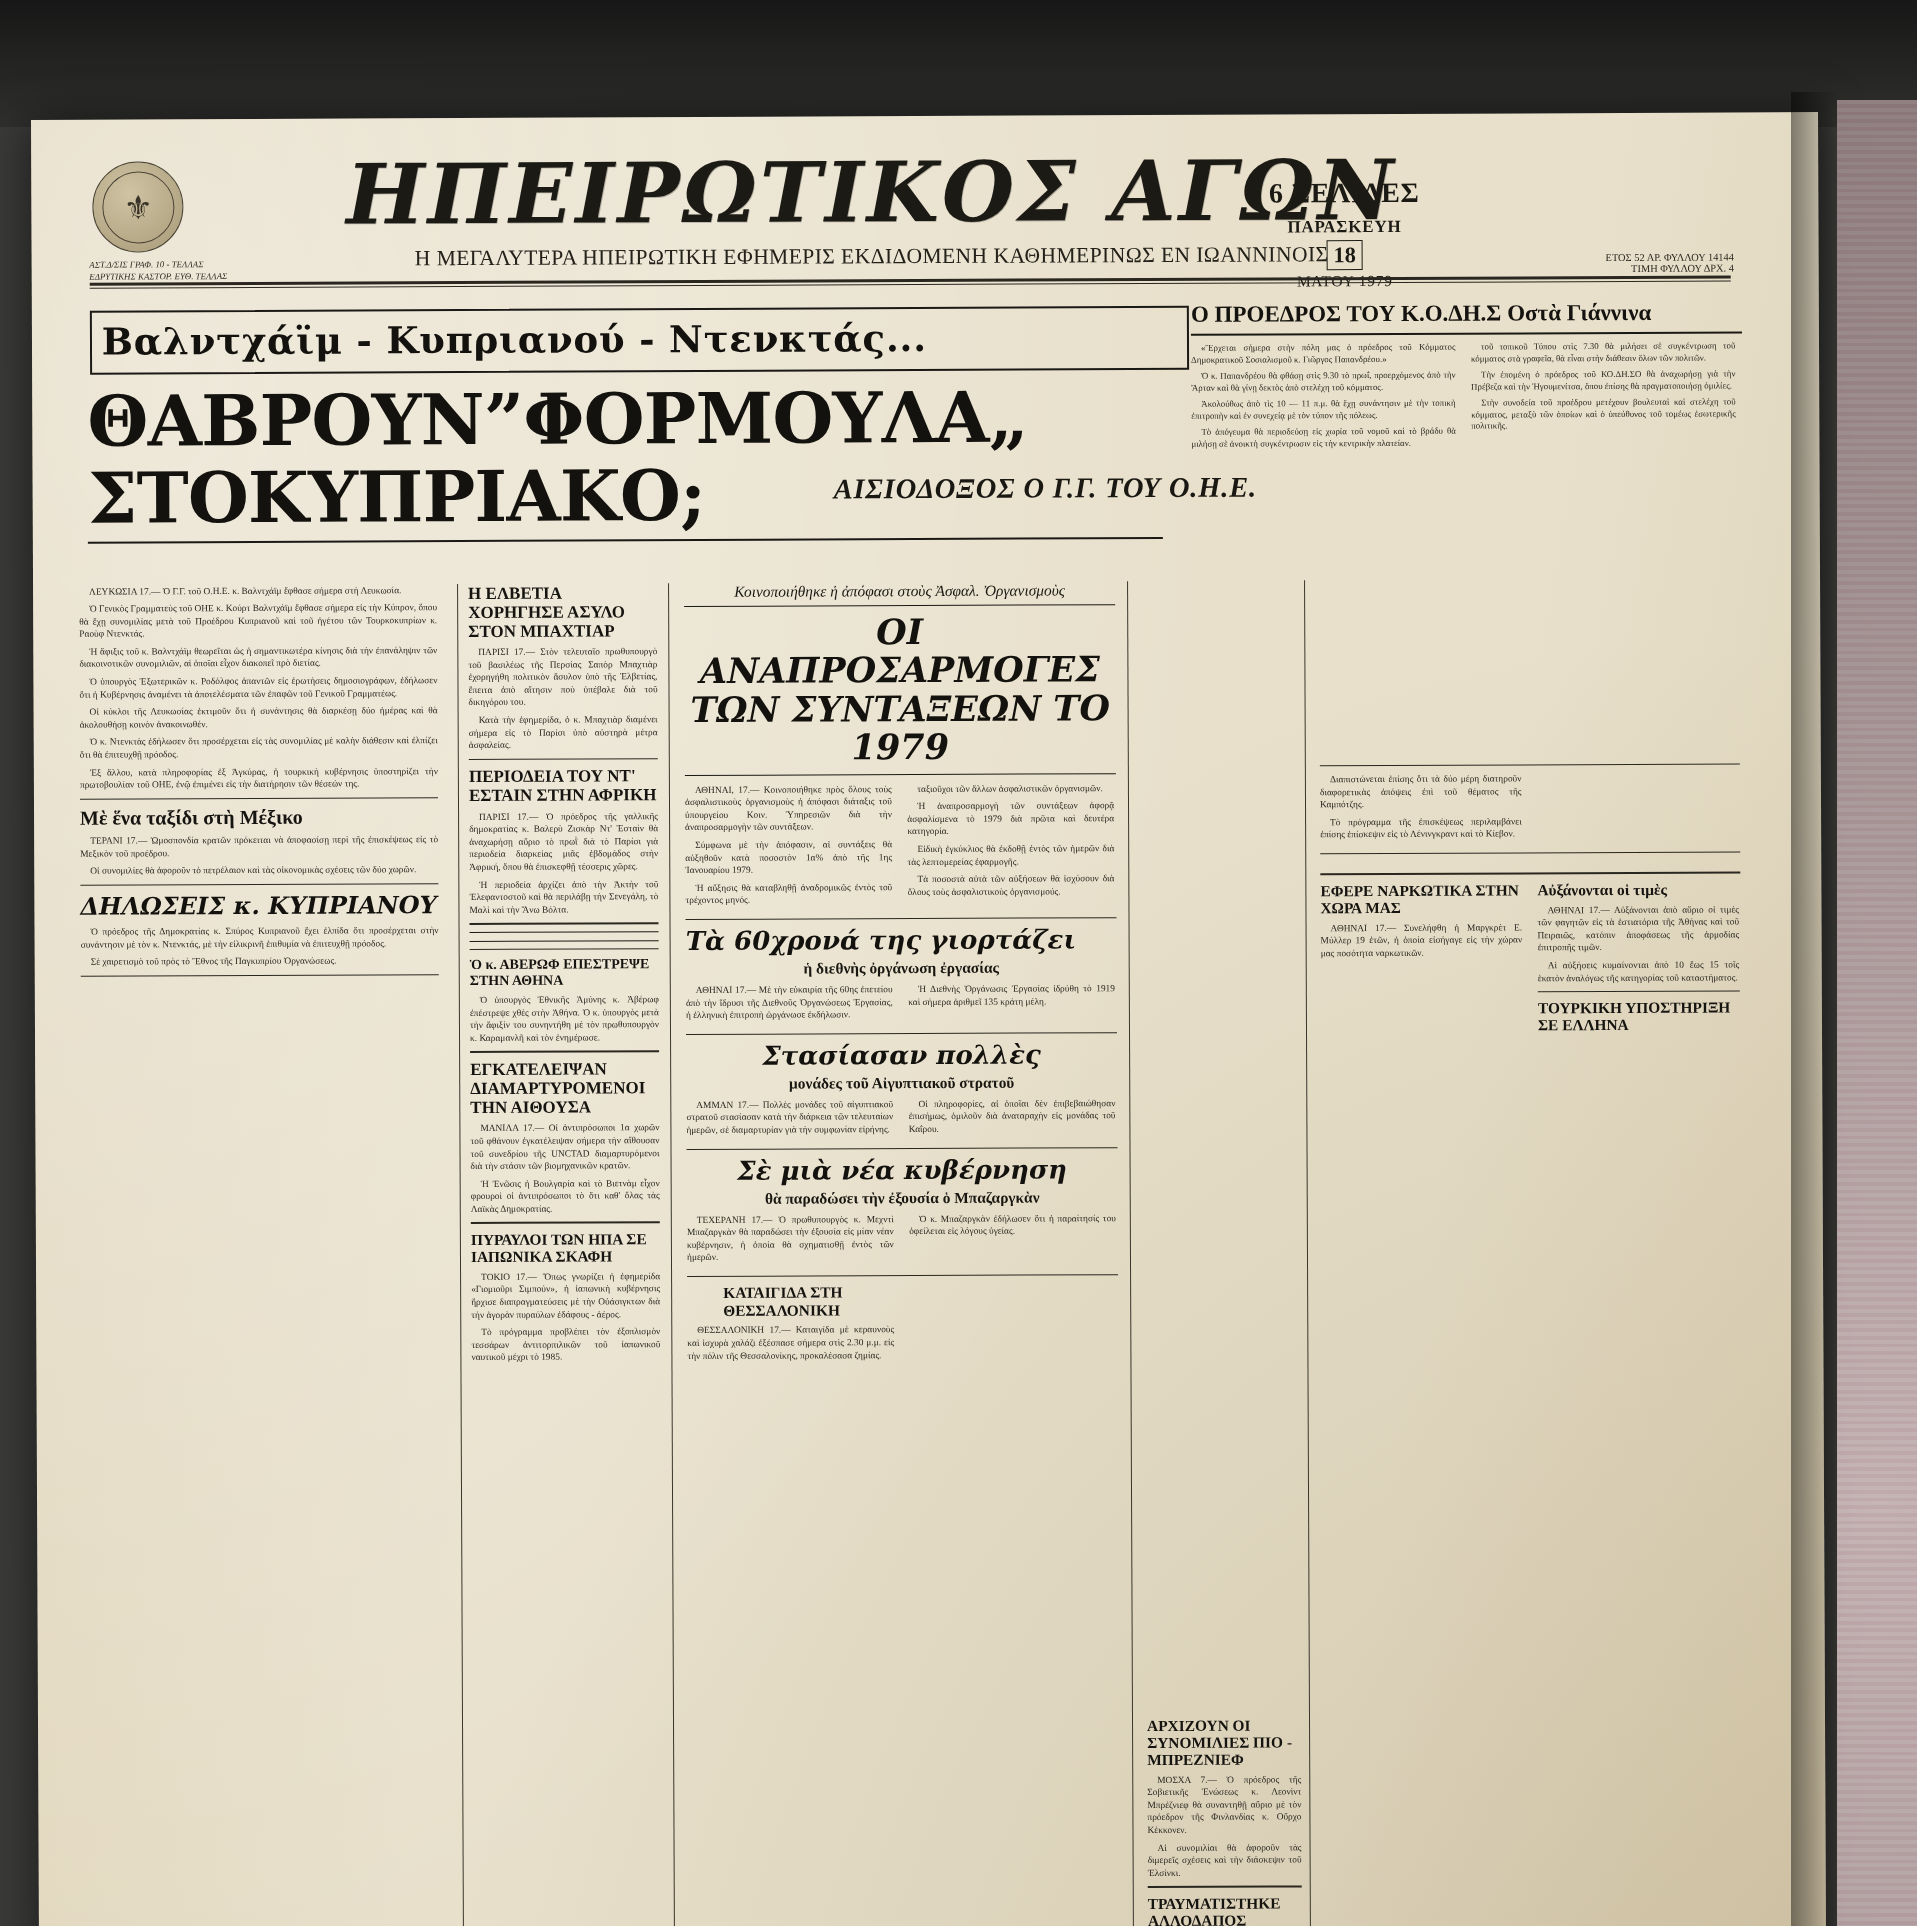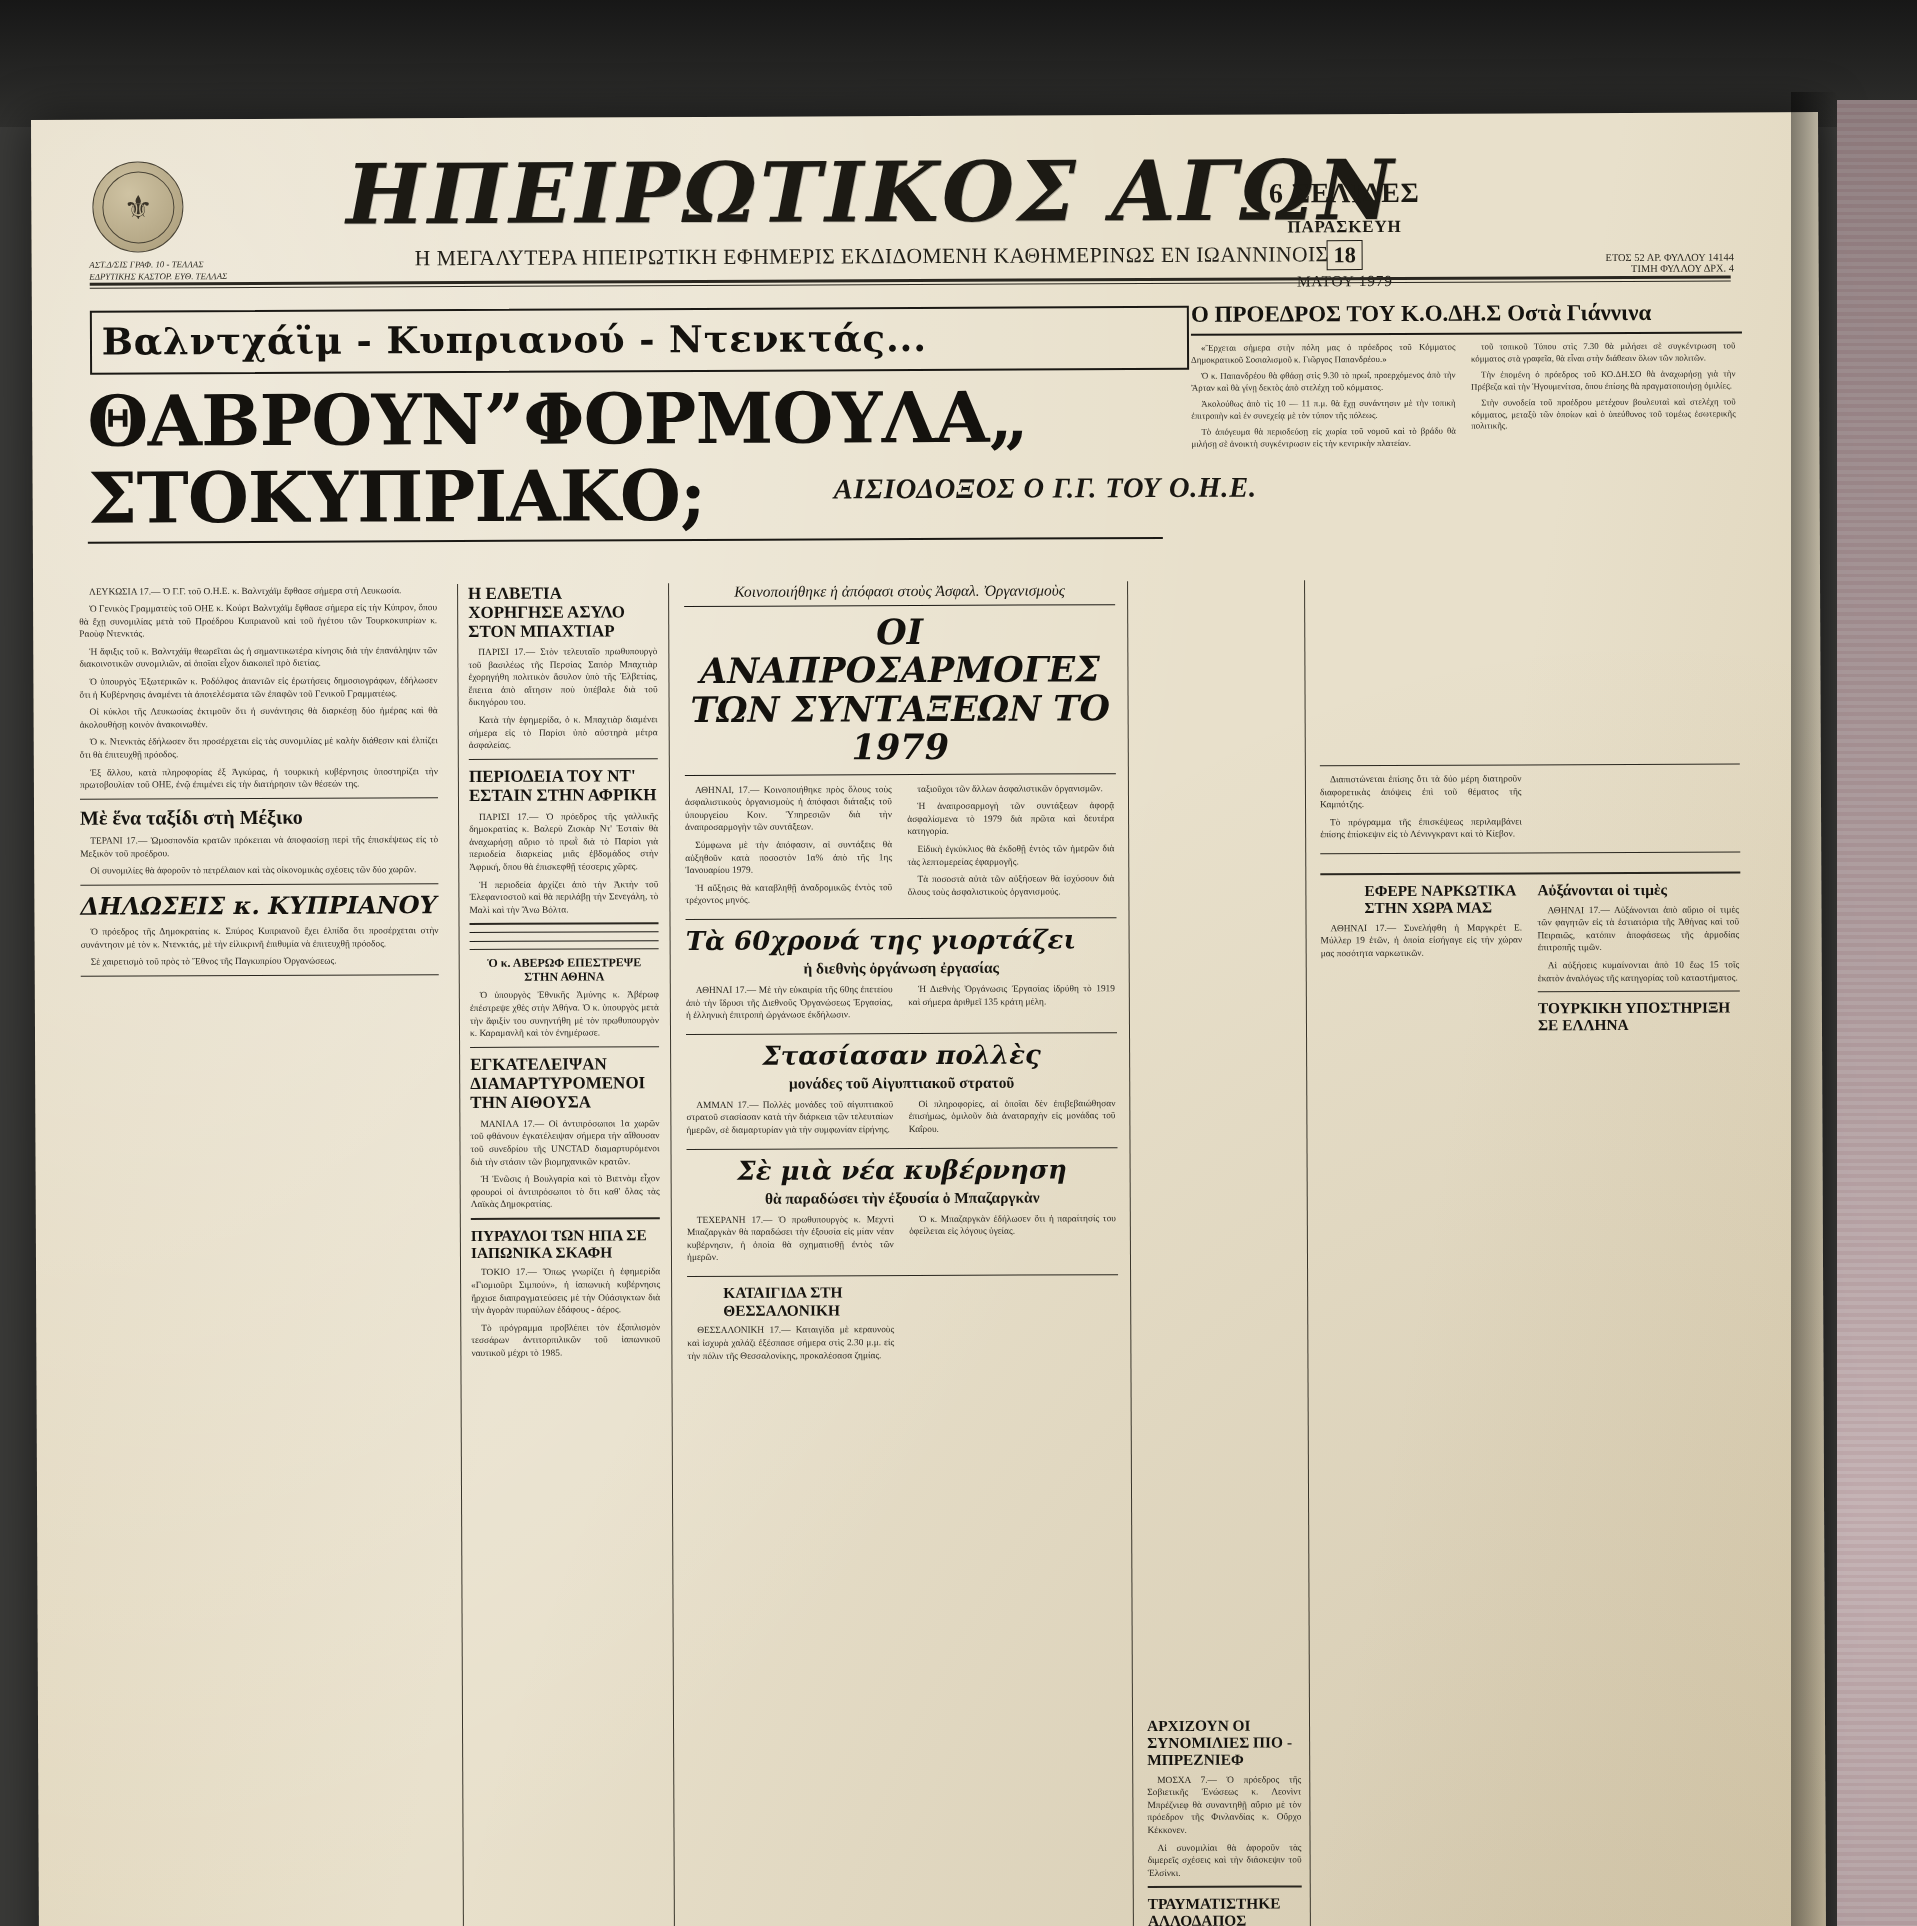--- a/index.html
+++ b/index.html
@@ -224,21 +224,21 @@
           </div>
 
           <div class="hline"></div>
           <div class="bylinebar"></div>
           <div class="col-text">
             <p></p>
             <p></p>
           </div>
 
           <div class="hline"></div>
-          <h3 class="sec" style="font-size:12px;text-align:center;">Ὁ κ. ΑΒΕΡΩΦ ΕΠΕΣΤΡΕΨΕ ΣΤΗΝ ΑΘΗΝΑ</h3>
+          <h3 class="sec" style="font-size:14px;">Ὁ κ. ΑΒΕΡΩΦ ΕΠΕΣΤΡΕΨΕ ΣΤΗΝ ΑΘΗΝΑ</h3>
           <div class="col-text">
             <p>Ὁ ὑπουργὸς Ἐθνικῆς Ἀμύνης κ. Ἀβέρωφ ἐπέστρεψε χθὲς στὴν Ἀθήνα. Ὁ κ. ὑπουργὸς μετὰ τὴν ἄφιξίν του συνηντήθη μὲ τὸν πρωθυπουργὸν κ. Καραμανλῆ καὶ τὸν ἐνημέρωσε.</p>
           </div>
 
           <div class="hline"></div>
           <h3 class="sec" style="font-size:17px;">ΕΓΚΑΤΕΛΕΙΨΑΝ ΔΙΑΜΑΡΤΥΡΟΜΕΝΟΙ ΤΗΝ ΑΙΘΟΥΣΑ</h3>
           <div class="col-text">
             <p>ΜΑΝΙΛΑ 17.— Οἱ ἀντιπρόσωποι 1α χωρῶν τοῦ φθάνουν ἐγκατέλειψαν σήμερα τὴν αἴθουσαν τοῦ συνεδρίου τῆς UNCTAD διαμαρτυρόμενοι διὰ τὴν στάσιν τῶν βιομηχανικῶν κρατῶν.</p>
             <p>Ἡ Ἐνῶσις ἡ Βουλγαρία καὶ τὸ Βιετνὰμ εἶχον φρουροὶ οἱ ἀντιπρόσωποι τὸ ὅτι καθ' ὅλας τὰς Λαϊκὰς Δημοκρατίας.</p>
           </div>
@@ -364,21 +364,21 @@
               <p></p>
             </div>
             <div class="col-text" style="width:48%;">
               <p></p>
             </div>
           </div>
 
           <div class="hline"></div>
           <div style="display:flex;gap:15.4px;">
             <div style="width:48%;">
-              <h3 class="sec" style="font-size:15.4px;margin-left:44px;">ΕΦΕΡΕ ΝΑΡΚΩΤΙΚΑ ΣΤΗΝ ΧΩΡΑ ΜΑΣ</h3>
+              <h3 class="sec" style="font-size:15.4px;">ΕΦΕΡΕ ΝΑΡΚΩΤΙΚΑ ΣΤΗΝ ΧΩΡΑ ΜΑΣ</h3>
               <div class="col-text">
                 <p>ΑΘΗΝΑΙ 17.— Συνελήφθη ἡ Μαργκρὲτ Ε. Μύλλερ 19 ἐτῶν, ἡ ὁποία εἰσήγαγε εἰς τὴν χώραν μας ποσότητα ναρκωτικῶν.</p>
               </div>
             </div>
             <div style="width:48%;">
               <h3 class="sec" style="font-size:15.4px;">Αὐξάνονται οἱ τιμὲς</h3>
               <div class="col-text">
                 <p>ΑΘΗΝΑΙ 17.— Αὐξάνονται ἀπὸ αὔριο οἱ τιμὲς τῶν φαγητῶν εἰς τὰ ἑστιατόρια τῆς Ἀθήνας καὶ τοῦ Πειραιῶς, κατόπιν ἀποφάσεως τῆς ἁρμοδίας ἐπιτροπῆς τιμῶν.</p>
                 <p>Αἱ αὐξήσεις κυμαίνονται ἀπὸ 10 ἕως 15 τοῖς ἑκατὸν ἀναλόγως τῆς κατηγορίας τοῦ καταστήματος.</p>
               </div>

